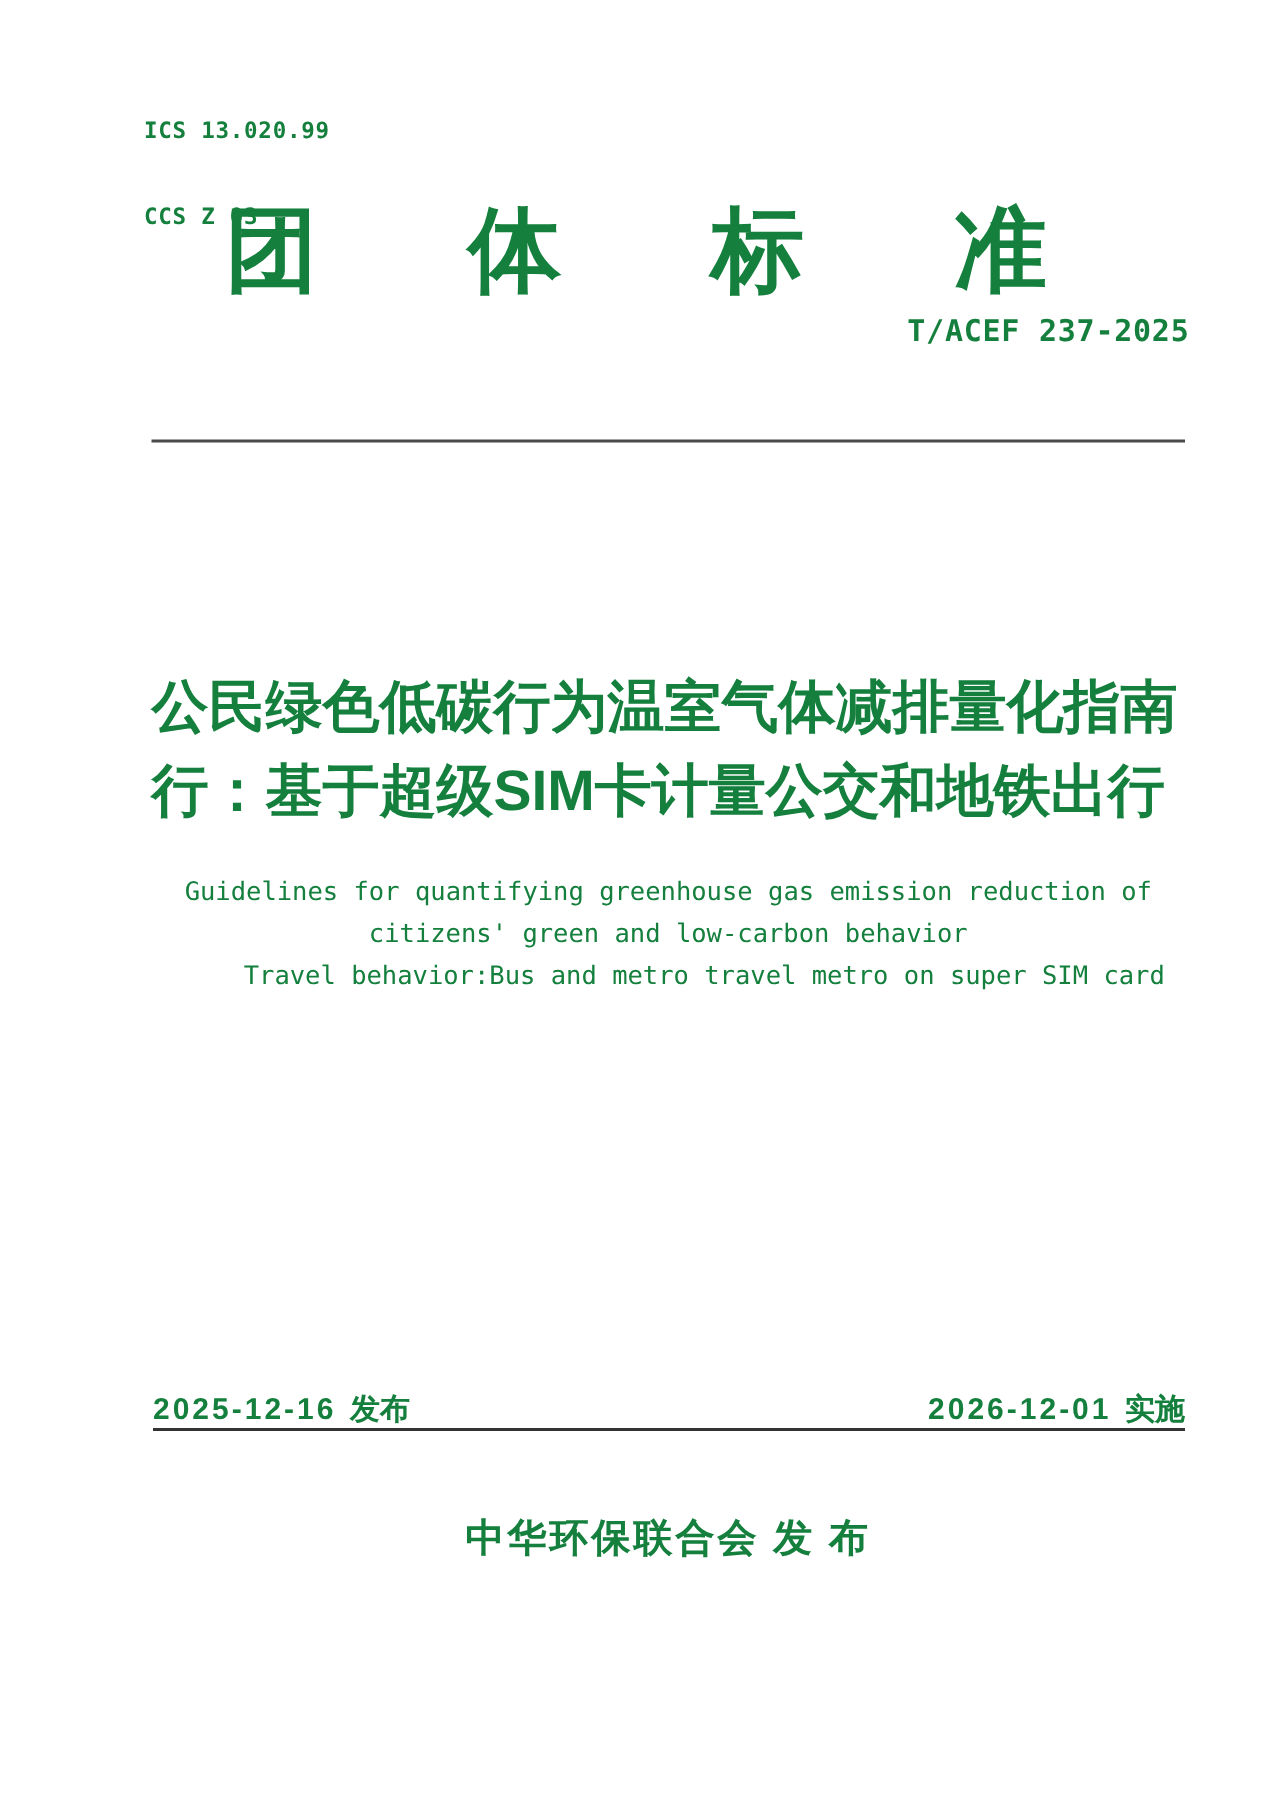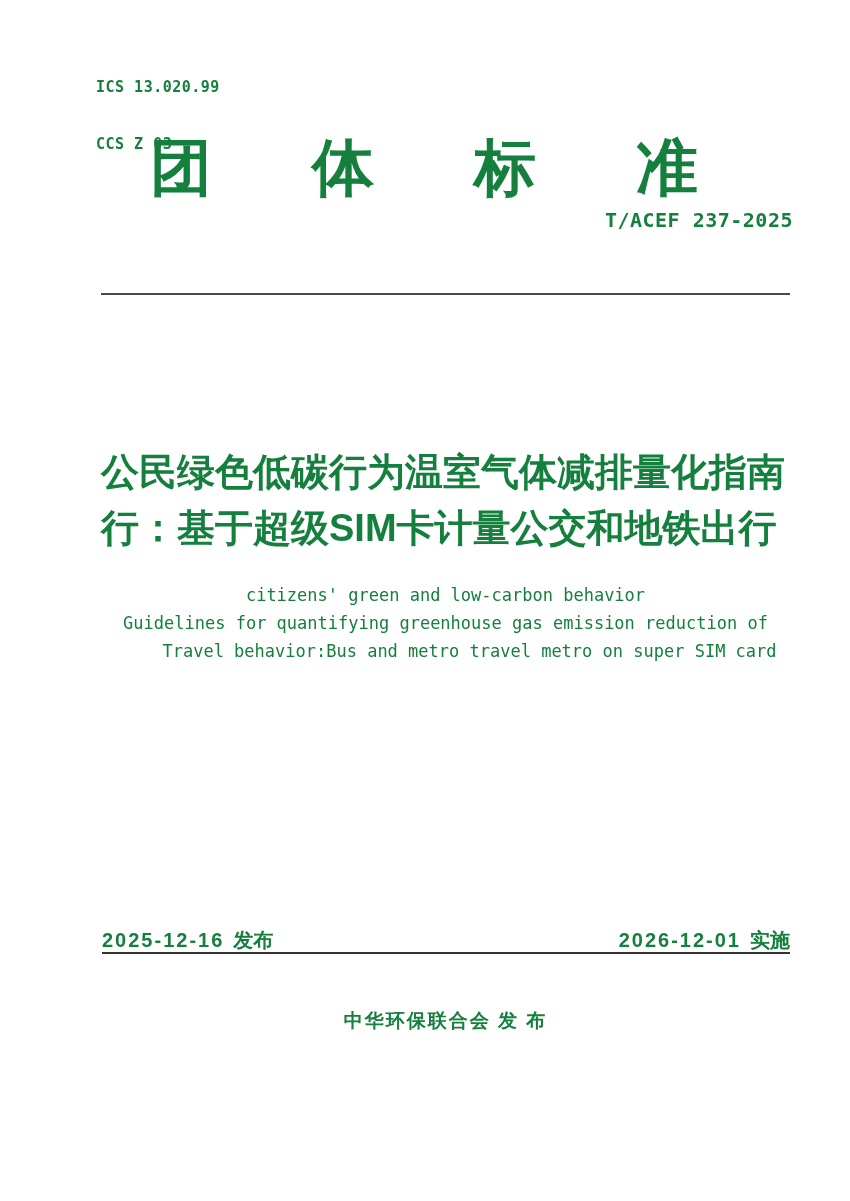--- a/index.html
+++ b/index.html
@@ -100,21 +100,21 @@
   }
   .date-value { letter-spacing: 2px; margin-right: 9px; text-align: center; }
 
   
   .publisher {
     position: absolute;
     left: 101px;
     top: 1008px;
     width: 689px;
     text-align: center;
-    font-size: 19px;
+    font-size: 26px;
     font-weight: 600;
     letter-spacing: 2px;
   }
 </style>
 </head>
 <body>
 
 <div class="page">
 
   <div class="ics-block">
@@ -132,22 +132,22 @@
   <div class="doc-number">T/ACEF 237-2025</div>
 
   <div class="rule rule-top"></div>
 
   <div class="cn-title">
     <div>公民绿色低碳行为温室气体减排量化指南</div>
     <div>行：基于超级SIM卡计量公交和地铁出行</div>
   </div>
 
   <div class="en-title">
+    <div>Guidelines for quantifying greenhouse gas emission reduction of</div>
     <div>citizens' green and low-carbon behavior</div>
-    <div>Guidelines for quantifying greenhouse gas emission reduction of</div>
     <div class="en-line-3">Travel behavior:Bus and metro travel metro on super SIM card</div>
   </div>
 
   <div class="dates-row">
     <div>
       <span class="date-value">2025-12-16</span><span>发布</span>
     </div>
     <div>
       <span class="date-value">2026-12-01</span><span>实施</span>
     </div>

